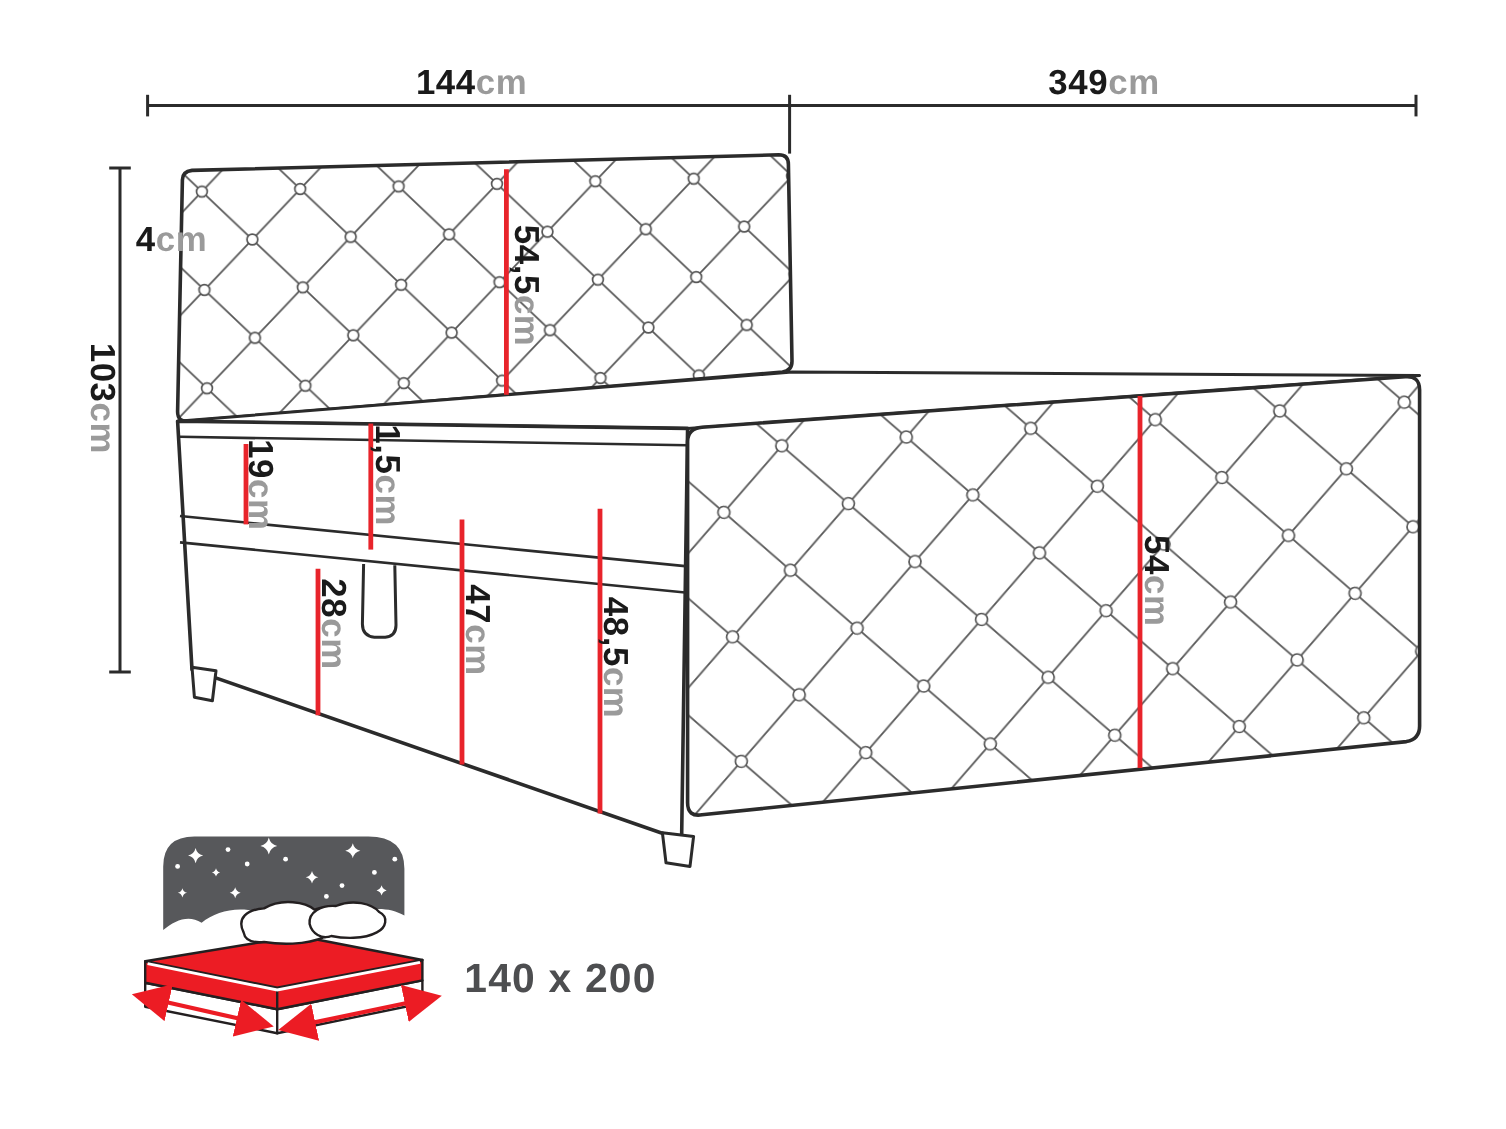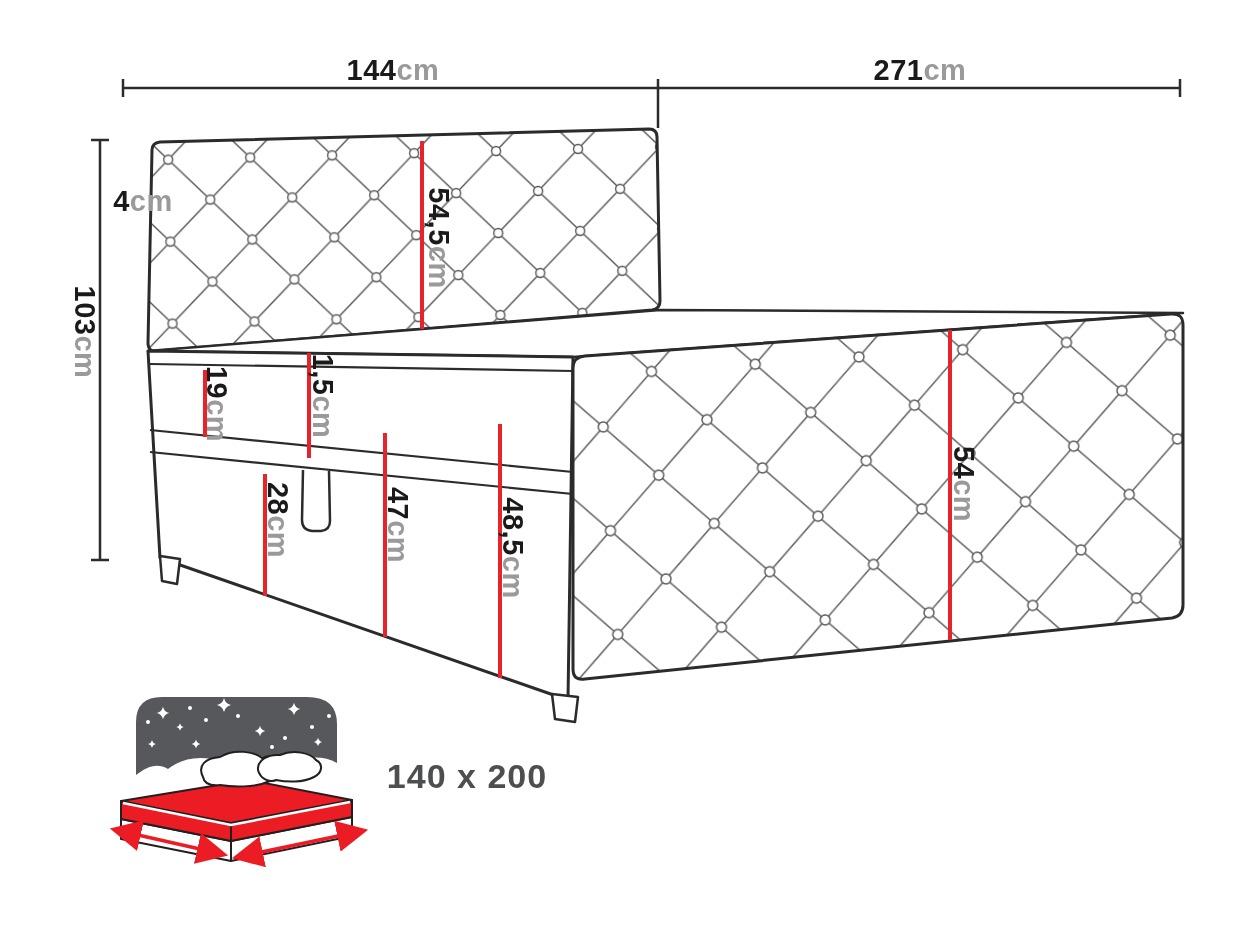--- a/index.html
+++ b/index.html
@@ -24,20 +24,21 @@
   .dim-label.v{transform:translate(-50%,-50%) rotate(90deg);}
   .dim-label .unit{color:#9a9a9a;}
   .badge-label{
     position:absolute;
     white-space:nowrap;
     font-weight:bold;
     font-size:34px;
     color:#4d4e50;
     transform:translate(-50%,-50%);
     letter-spacing:1px;
+    margin-top:40px;
   }
 </style>
 </head>
 <body>
 
 <div id="stage">
 
   <svg id="drawing" width="1255" height="941" viewBox="0 0 1255 941">
     <defs>
       <pattern id="quiltHB" width="82" height="82" patternUnits="userSpaceOnUse" patternTransform="rotate(-1.5)">
@@ -145,21 +146,21 @@
         <line x1="116" y1="830" x2="222" y2="854" marker-start="url(#ah)" marker-end="url(#ah)"></line>
         <line x1="238" y1="857" x2="362" y2="831" marker-start="url(#ah)" marker-end="url(#ah)"></line>
       </g>
     </g>
   </svg>
 
   <div class="dim-label h" style="left:393px;top:70px">
     <span class="num">144</span><span class="unit">cm</span>
   </div>
   <div class="dim-label h" style="left:920px;top:70px">
-    <span class="num">271</span><span class="unit">cm</span>
+    <span class="num">349</span><span class="unit">cm</span>
   </div>
   <div class="dim-label h" style="left:143px;top:201px">
     <span class="num">4</span><span class="unit">cm</span>
   </div>
   <div class="dim-label v" style="left:84px;top:332px">
     <span class="num">103</span><span class="unit">cm</span>
   </div>
   <div class="dim-label v" style="left:438px;top:238px">
     <span class="num">54,5</span><span class="unit">cm</span>
   </div>

